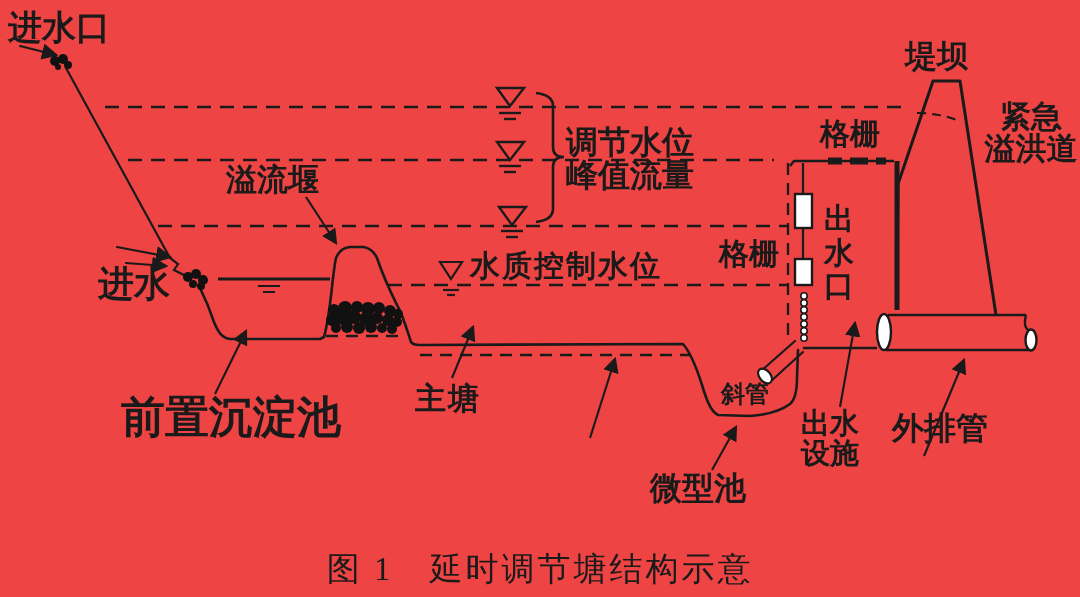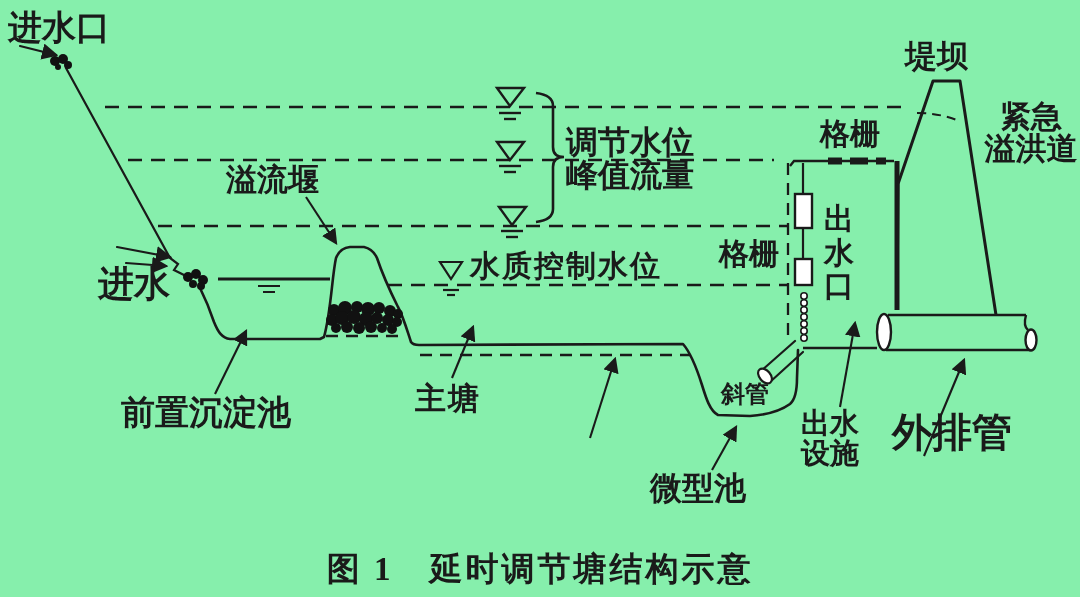--- a/index.html
+++ b/index.html
@@ -1,25 +1,25 @@
 <!DOCTYPE html>
 <html><head>
 <meta charset="utf-8">
 <style>
   html,body{margin:0;padding:0;background:#ffffff;}
   #stage{
-    position:relative;width:1080px;height:597px;background:#86efac;overflow:hidden;
+    position:relative;width:1080px;height:597px;background:#ef4444;overflow:hidden;
     font-family:"Liberation Serif","DejaVu Serif",serif;color:#1a1a1a;
   }
   #linework{position:absolute;left:0;top:0;width:1080px;height:597px;}
   .lbl{position:absolute;font-weight:bold;line-height:1.05;white-space:nowrap;color:#1a1a1a;}
   .lbl2{position:absolute;font-weight:bold;line-height:1.02;color:#1a1a1a;}
   .vert{white-space:normal;word-break:break-all;line-height:1.12;}
   #caption{position:absolute;left:0;top:547px;width:1080px;text-align:center;
-    font-size:33px;font-weight:bold;letter-spacing:3px;color:#1a1a1a;}
+    font-size:33px;font-weight:normal;letter-spacing:3px;color:#1a1a1a;}
 </style>
 </head>
 <body>
 
 <div id="stage">
 
   <svg id="linework" viewBox="0 0 1080 597">
     <defs>
       <marker id="arr" viewBox="0 0 10 10" refX="8.5" refY="5" markerWidth="7.5" markerHeight="7.5" orient="auto-start-reverse">
         <path d="M0,0 L10,5 L0,10 z" fill="#1a1a1a"></path>
@@ -185,26 +185,26 @@
 
   <div class="lbl vert" style="left:824px;top:202px;font-size:30px;width:34px;">出水口</div>
 
   <div class="lbl" style="left:905px;top:40px;font-size:32px;">堤坝</div>
 
   <div class="lbl2" style="left:980px;top:101px;width:102px;text-align:center;font-size:31px;">
     <div>紧急</div>
     <div>溢洪道</div>
   </div>
 
-  <div class="lbl" style="left:121px;top:395px;font-size:34px;">前置沉淀池</div>
+  <div class="lbl" style="left:121px;top:395px;font-size:44px;">前置沉淀池</div>
   <div class="lbl" style="left:415px;top:383px;font-size:31px;letter-spacing:2px;">主塘</div>
   <div class="lbl" style="left:721px;top:382px;font-size:24px;">斜管</div>
   <div class="lbl" style="left:650px;top:472px;font-size:32px;">微型池</div>
 
   <div class="lbl2" style="left:801px;top:409px;font-size:29px;">
     <div>出水</div>
     <div>设施</div>
   </div>
 
-  <div class="lbl" style="left:892px;top:412px;font-size:40px;">外排管</div>
+  <div class="lbl" style="left:892px;top:412px;font-size:32px;">外排管</div>
 
   <div id="caption">图 1　延时调节塘结构示意</div>
 </div>
 
 </body></html>

